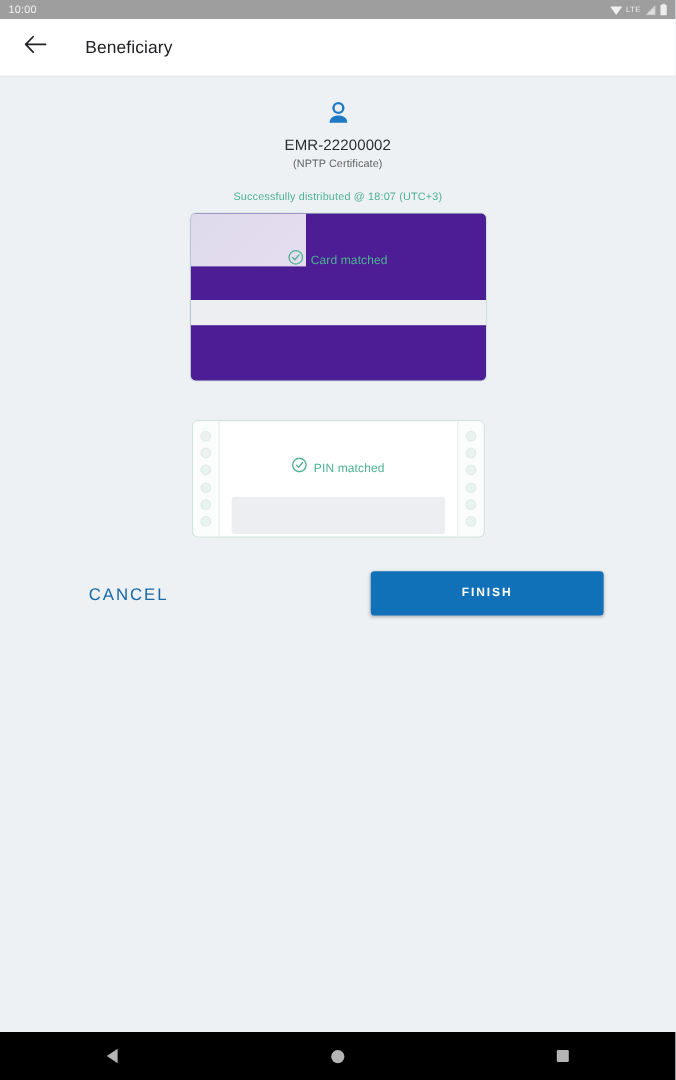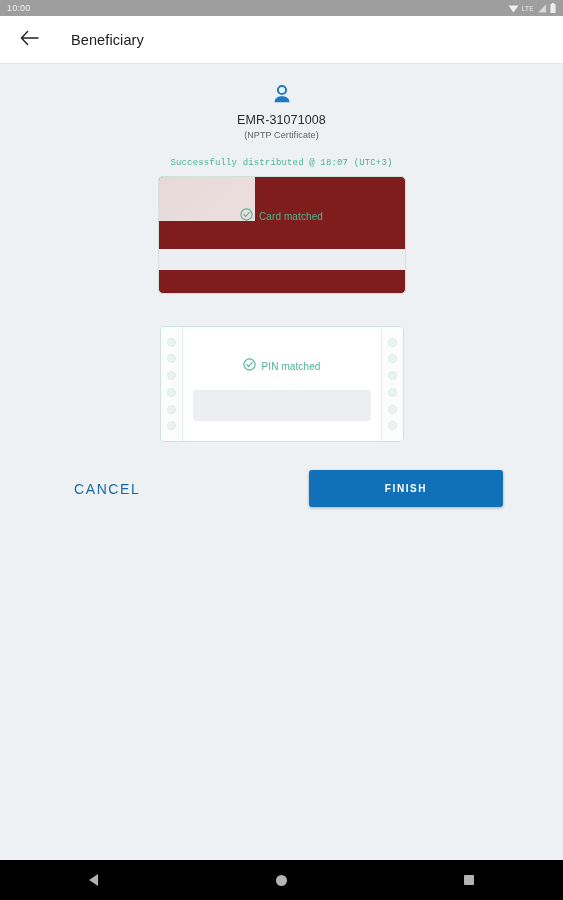--- a/index.html
+++ b/index.html
@@ -101,32 +101,31 @@
     letter-spacing: .1px;
     margin-top: 1px;
     line-height: 12px;
   }
 
   .distributed-label {
     font-size: 9px;
     color: #4db391;
     letter-spacing: .15px;
     text-align: center;
-    font-family: Liberation Mono, monospace;
   }
 
   
   .card-block-1 { margin-top: 17px; }
 
   .plastic-card {
     position: relative;
     width: 248px;
-    height: 118px;
+    height: 141px;
     margin-top: 8px;
-    background: #7f1d1d;
+    background: #4c1d95;
     border: 1px solid #cfe3db;
     border-radius: 5px;
     overflow: hidden;
   }
   .card-sheen {
     position: absolute;
     left: 0; top: 0;
     width: 96px; height: 44px;
     background: linear-gradient(135deg, #f7fbfa 0%, #ffffff 80%);
     opacity: .85;
@@ -152,21 +151,21 @@
     height: 21px;
     background: #eceef1;
   }
 
   
   .card-block-2 { margin-top: 24px; }
 
   .pin-mailer {
     position: relative;
     width: 244px;
-    height: 116px;
+    height: 98px;
     margin-top: 8px;
     background: #ffffff;
     border: 1px solid #cfe3db;
     border-radius: 5px;
     overflow: hidden;
   }
   .perf-strip {
     position: absolute;
     top: 0; bottom: 0;
     width: 22px;
@@ -314,21 +313,21 @@
 
   <div class="content">
 
     <span class="person-icon">
       <svg width="22" height="20" viewBox="0 0 22 20">
         <circle cx="11" cy="6" r="4.1" fill="none" stroke="#1e7ac4" stroke-width="2"></circle>
         <path d="M3.6 18.2 C3.6 14.2 7 12.3 11 12.3 C15 12.3 18.4 14.2 18.4 18.2 Z" fill="#1e7ac4"></path>
       </svg>
     </span>
 
-    <div class="ref-id">EMR-31071008</div>
+    <div class="ref-id">EMR-22200002</div>
     <div class="ref-sub">(NPTP Certificate)</div>
 
     <div class="card-block-1">
       <div class="distributed-label">Successfully distributed @ 18:07 (UTC+3)</div>
 
       <div class="plastic-card">
         <div class="card-sheen"></div>
         <div class="card-status">
           <span>
             <svg width="13" height="13" viewBox="0 0 13 13">

